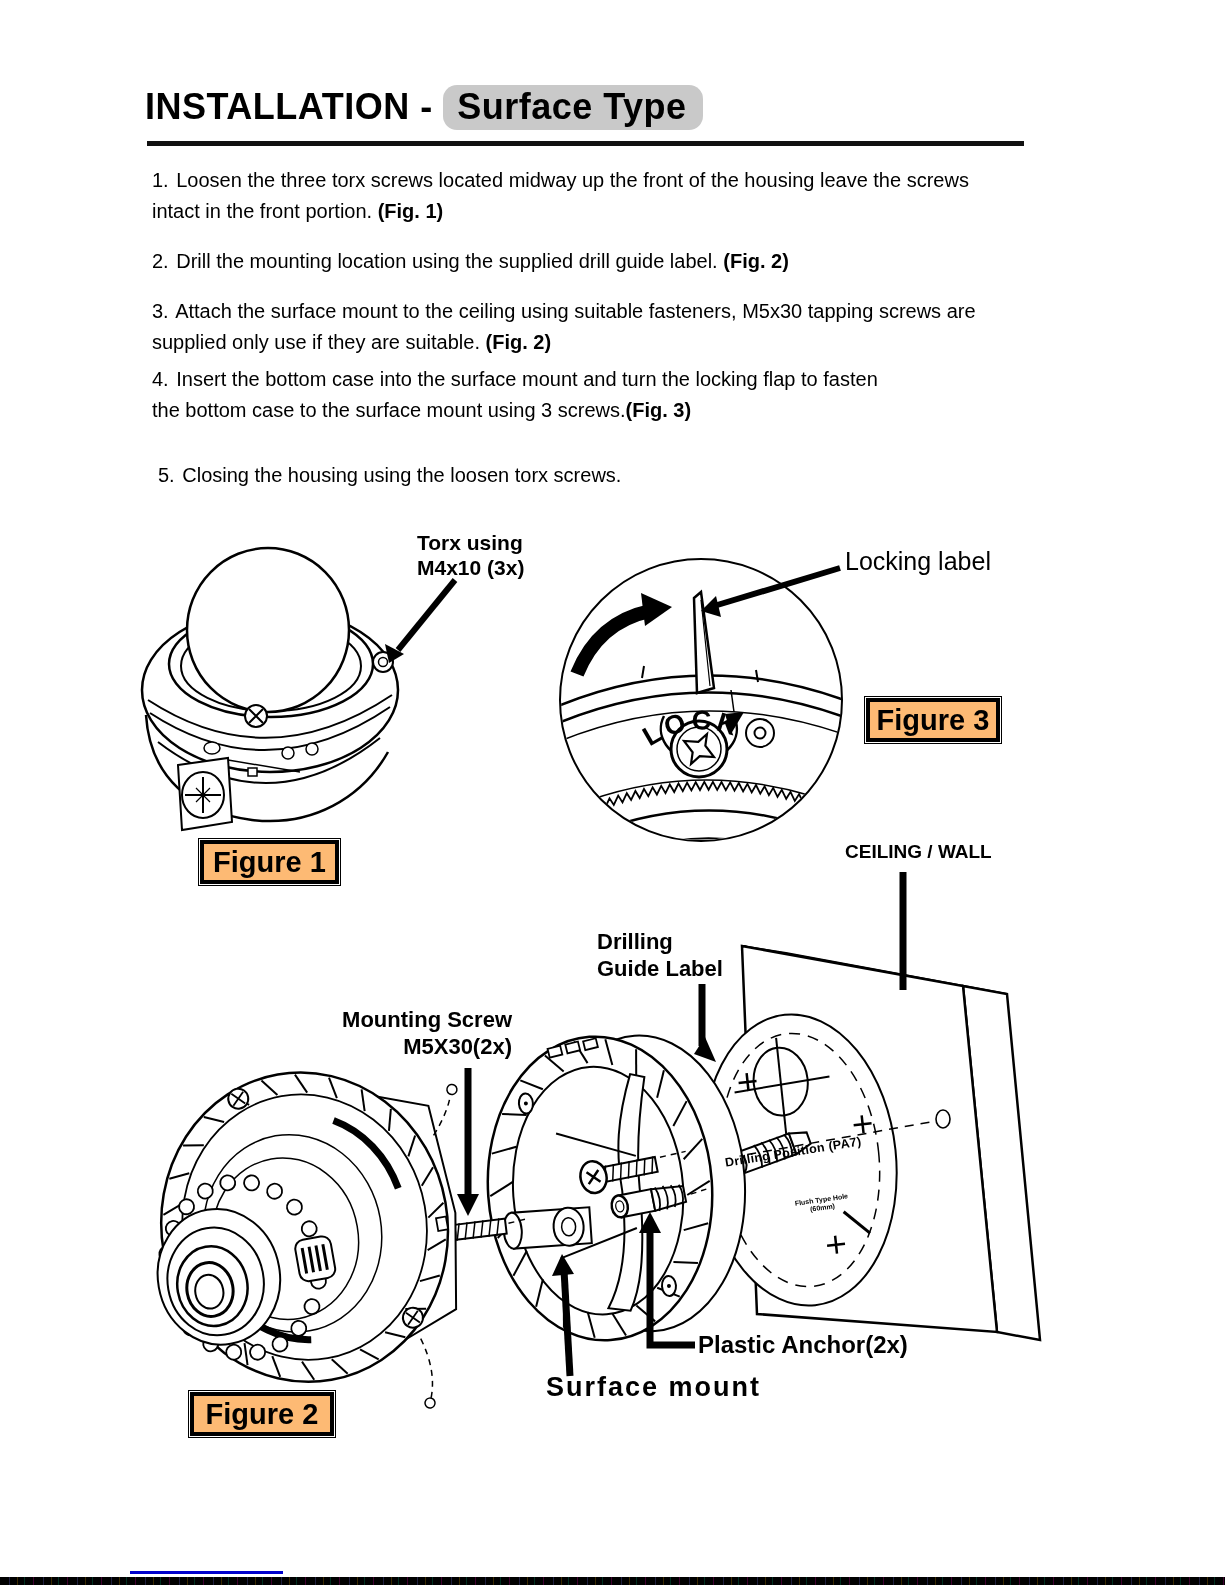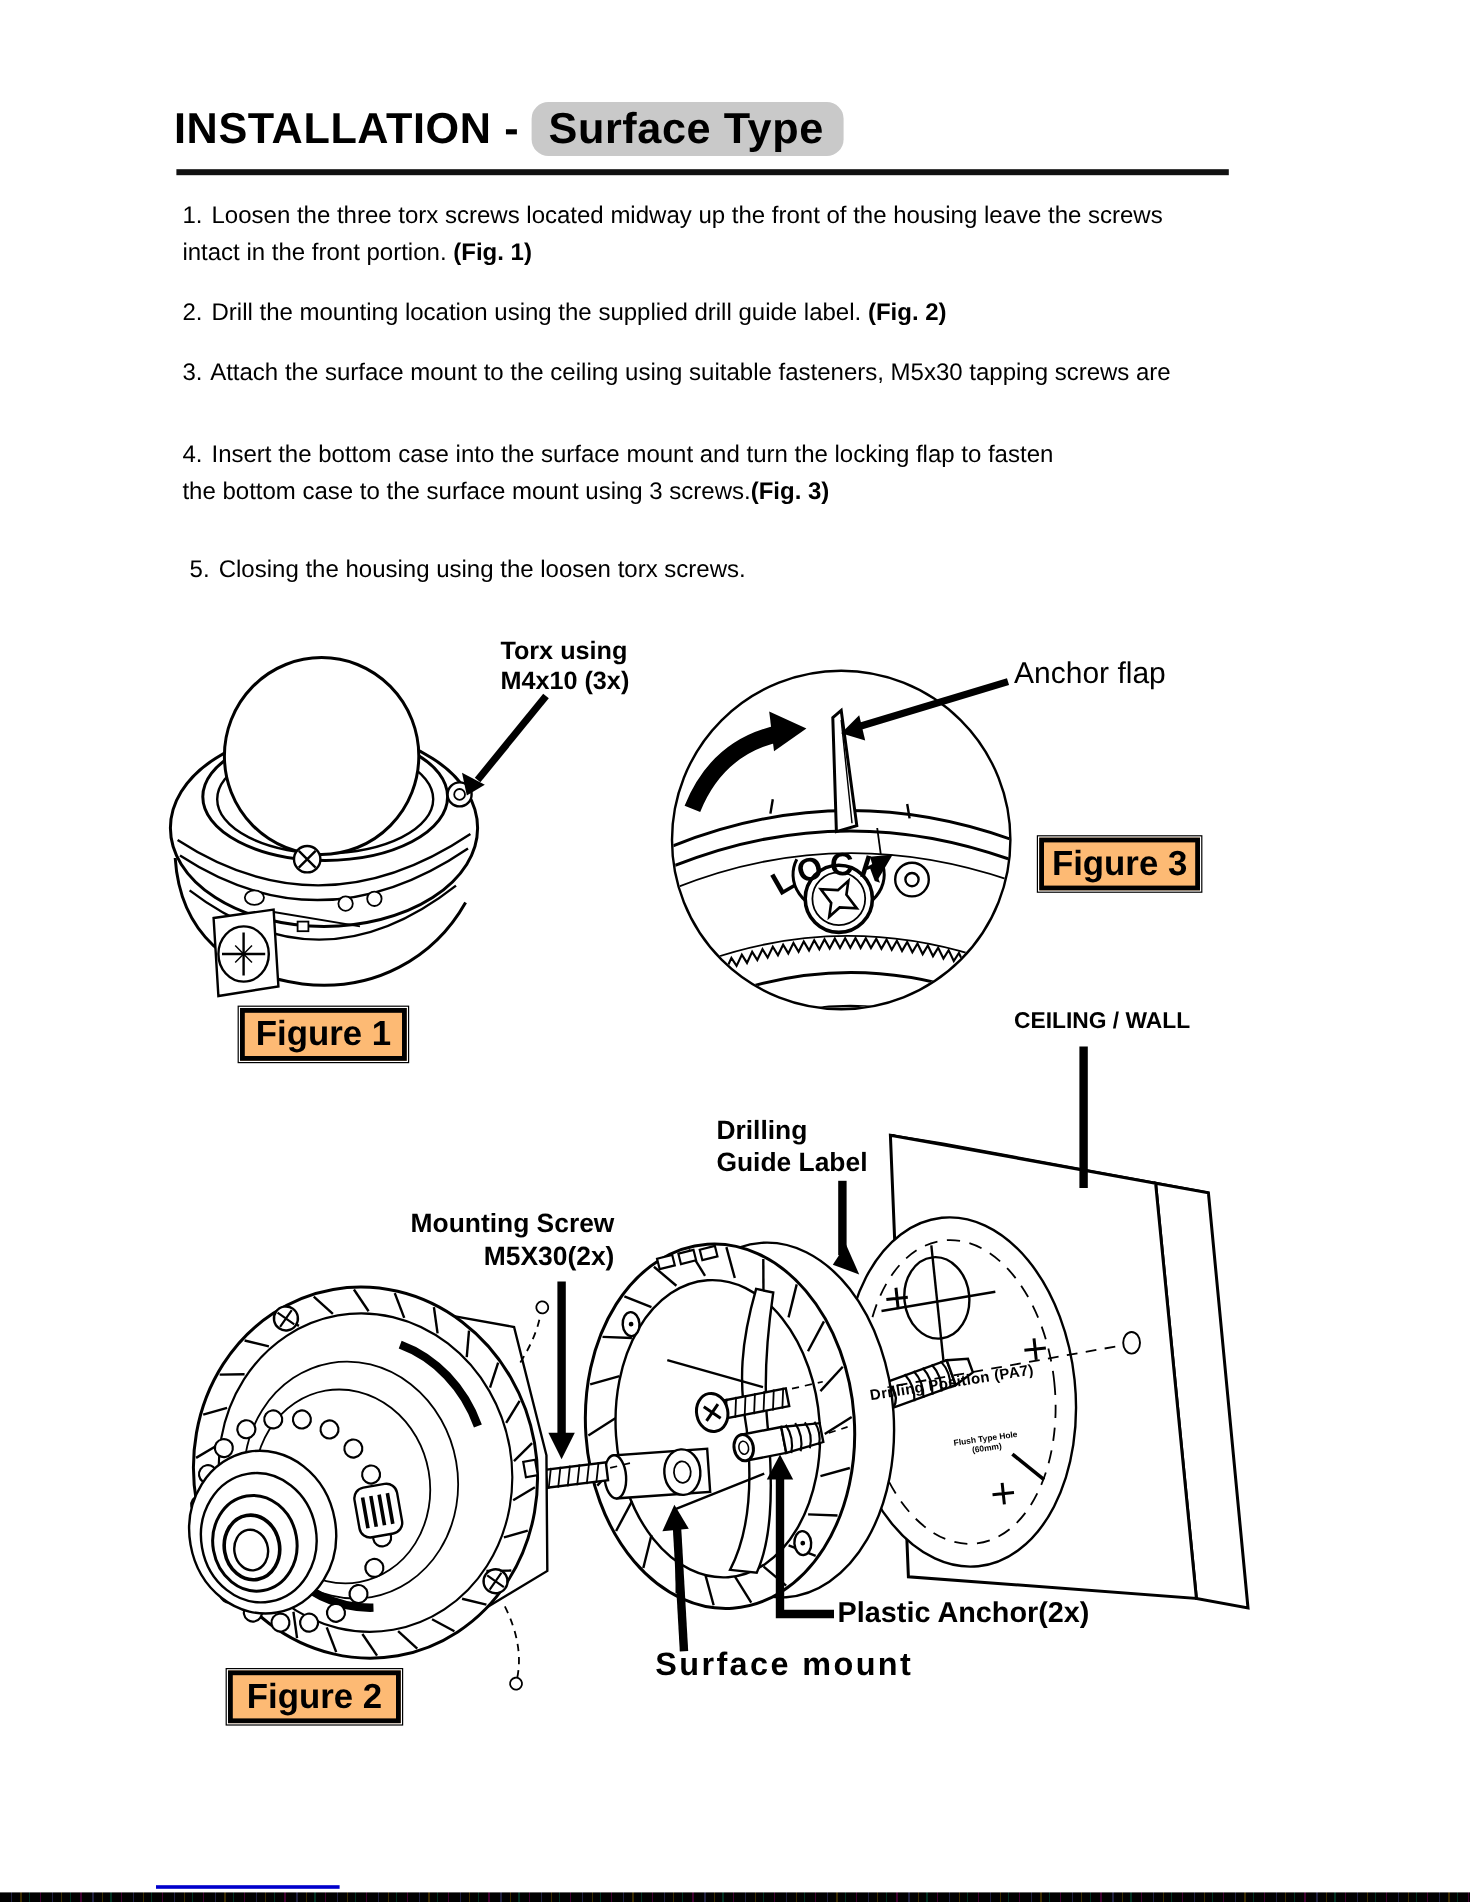--- a/index.html
+++ b/index.html
@@ -45,21 +45,21 @@
 <body>
 
 <div id="page">
 
   <div id="title"><span>INSTALLATION - </span><span class="hl">Surface Type</span></div>
   <div id="rule"></div>
 
   <div id="instructions">
       <div class="instruction" style="top: 165px; left: 152px;"><span class="inum">1.</span> Loosen the three torx screws located midway up the front of the housing leave the screws<div class="cont">intact in the front portion. <b>(Fig. 1)</b></div></div>
       <div class="instruction" style="top: 246px; left: 152px;"><span class="inum">2.</span> Drill the mounting location using the supplied drill guide label. <b>(Fig. 2)</b></div>
-      <div class="instruction" style="top: 296px; left: 152px;"><span class="inum">3.</span> Attach the surface mount to the ceiling using suitable fasteners, M5x30 tapping screws are</div>
+      <div class="instruction" style="top: 296px; left: 152px;"><span class="inum">3.</span> Attach the surface mount to the ceiling using suitable fasteners, M5x30 tapping screws are<div class="cont">supplied only use if they are suitable. <b>(Fig. 2)</b></div></div>
       <div class="instruction" style="top: 364px; left: 152px;"><span class="inum">4.</span> Insert the bottom case into the surface mount and turn the locking flap to fasten<div class="cont">the bottom case to the surface mount using 3 screws.<b>(Fig. 3)</b></div></div>
       <div class="instruction" style="top: 460px; left: 158px;"><span class="inum">5.</span> Closing the housing using the loosen torx screws.</div>
     </div>
 
   <svg id="art" width="1225" height="1585" viewBox="0 0 1225 1585">
     <defs>
       <clipPath id="fig3clip">
           <circle cx="701" cy="700" r="140"></circle>
         </clipPath>
     </defs>
@@ -362,21 +362,21 @@
       <line x1="570" y1="1376" x2="564" y2="1270" stroke="#000" stroke-width="7"></line>
       <polygon class="blk" points="562,1254 552,1276 574,1274"></polygon>
     </g>
   </svg>
 
   <div class="lbl" id="torx-label">
     <div>Torx using</div>
     <div>M4x10 (3x)</div>
   </div>
 
-  <div class="lbl" id="lockflap-label">Anchor flap</div>
+  <div class="lbl" id="lockflap-label">Locking label</div>
 
   <div class="figbox" style="left:200px;top:840px;width:131px;height:36px;">
       <span>Figure 1</span>
     </div>
   <div class="figbox" style="left:866px;top:698px;width:126px;height:36px;">
       <span>Figure 3</span>
     </div>
   <div class="figbox" style="left:190px;top:1392px;width:136px;height:36px;">
       <span>Figure 2</span>
     </div>

